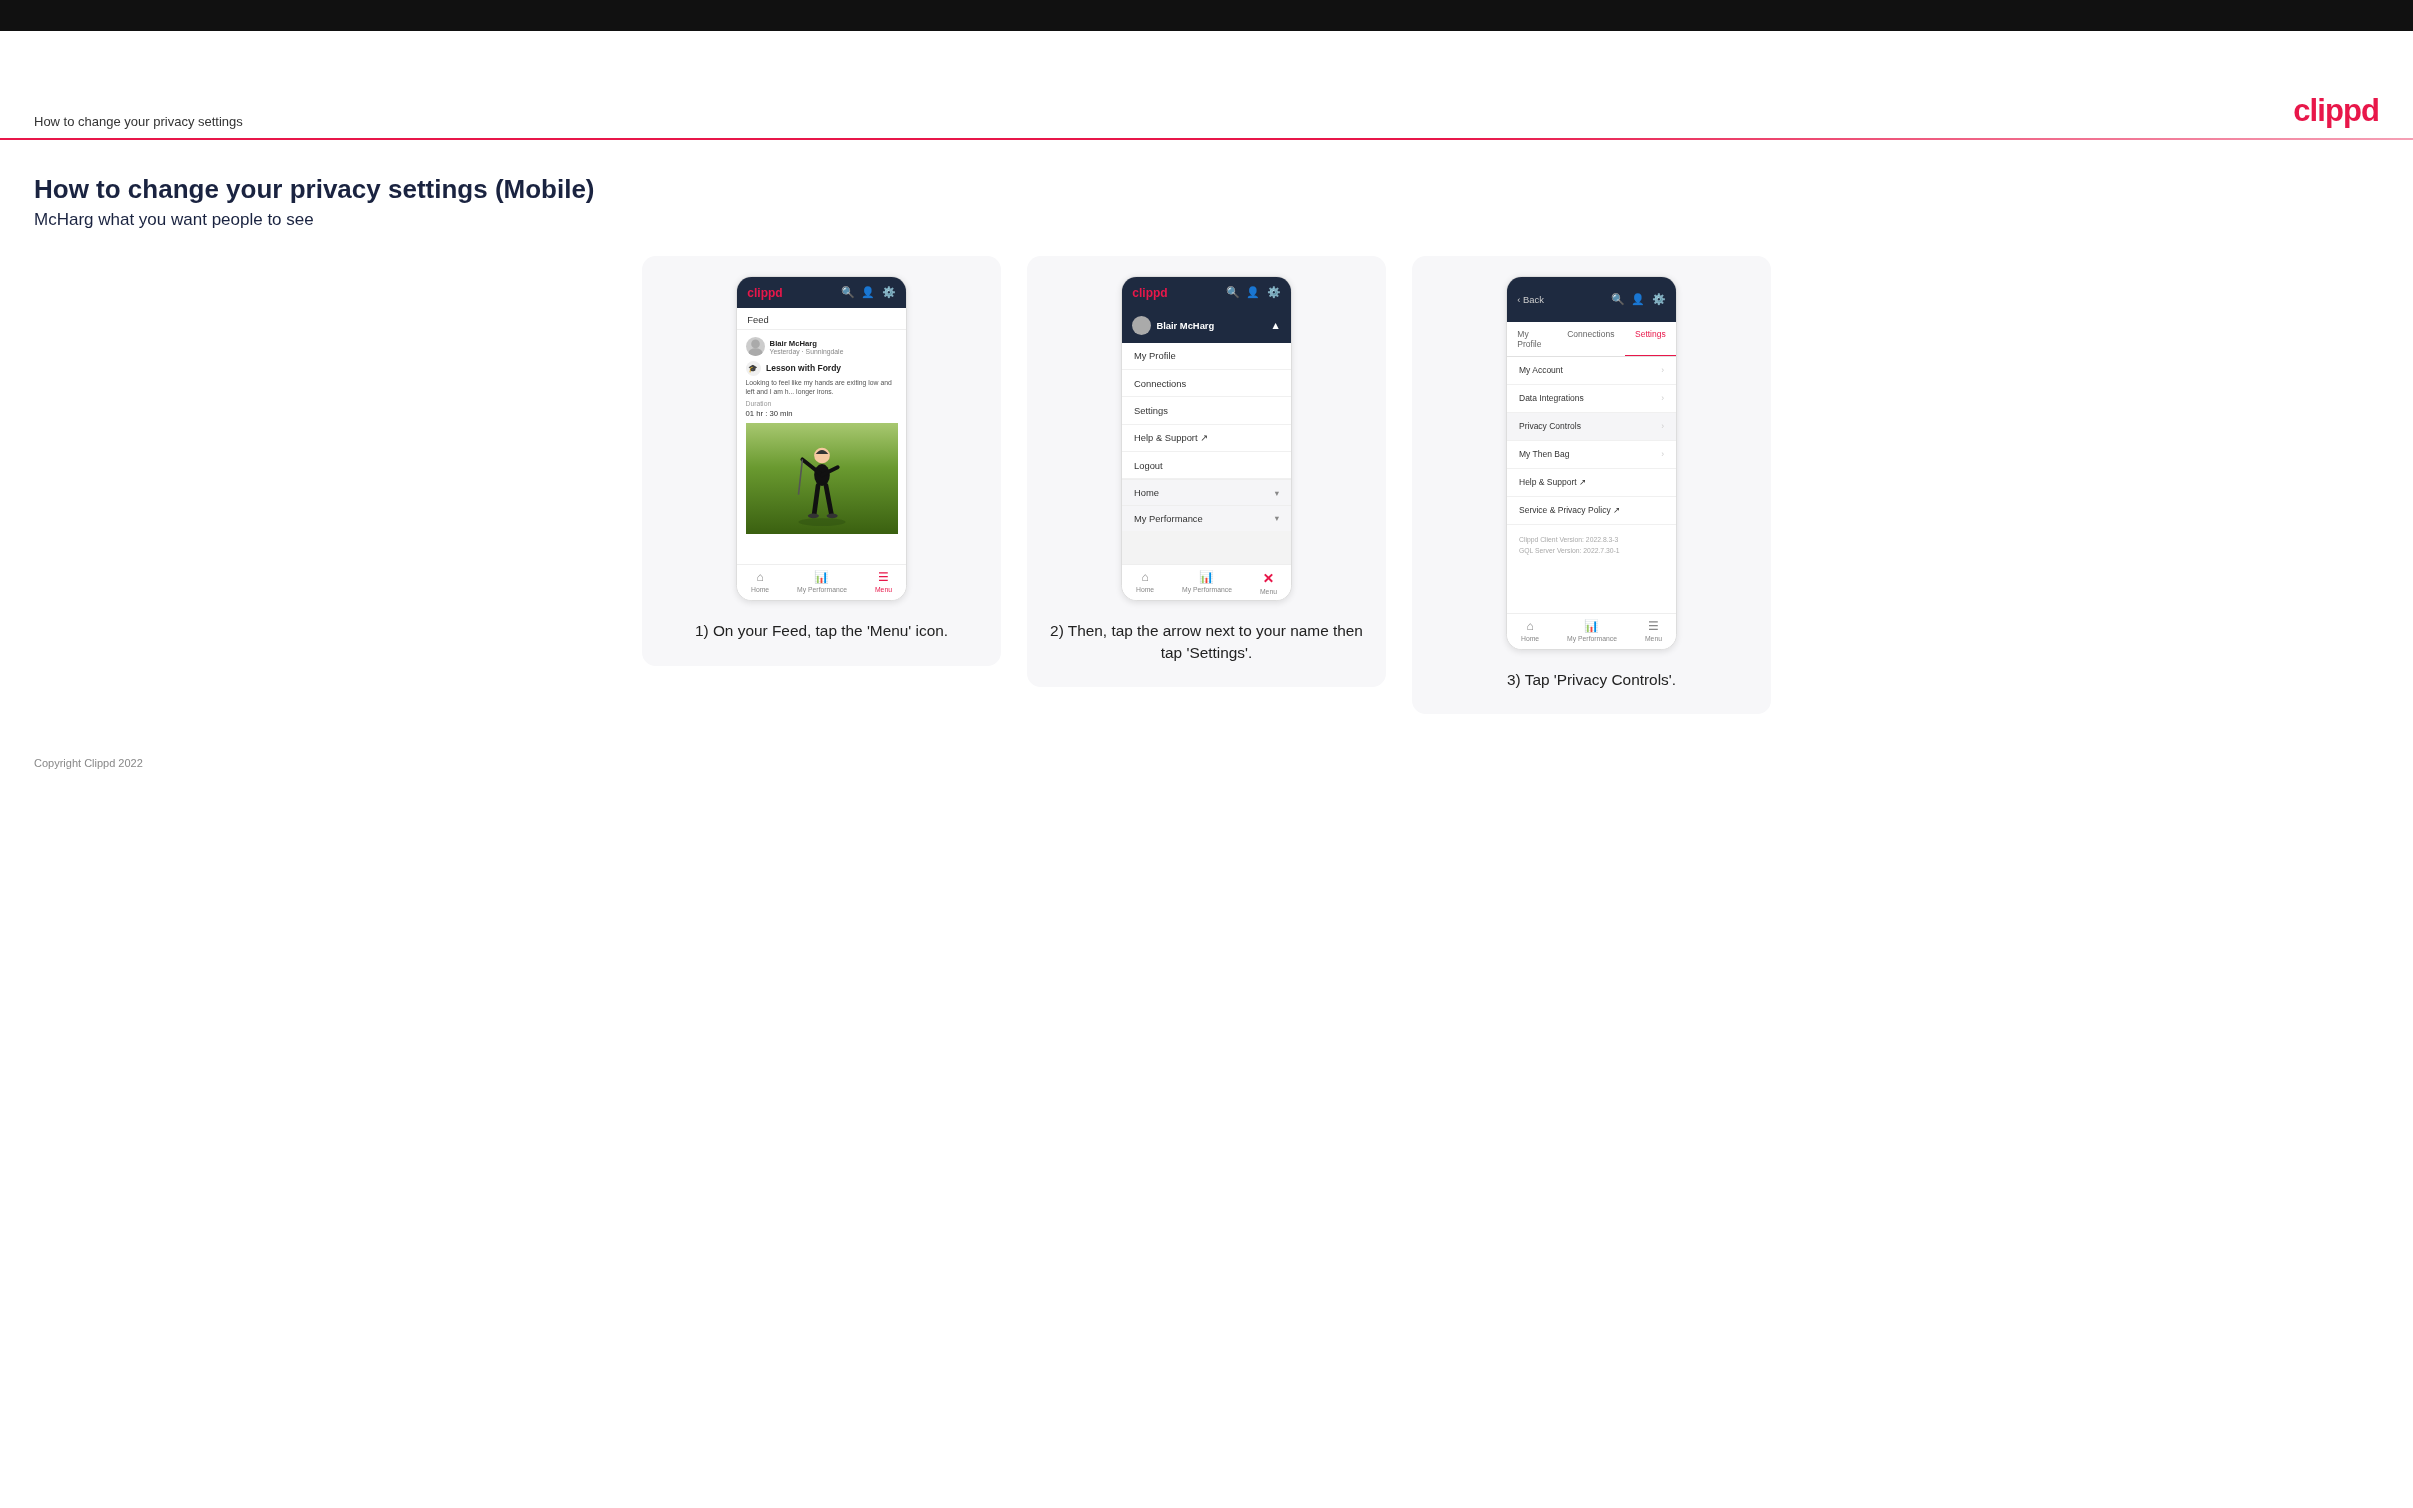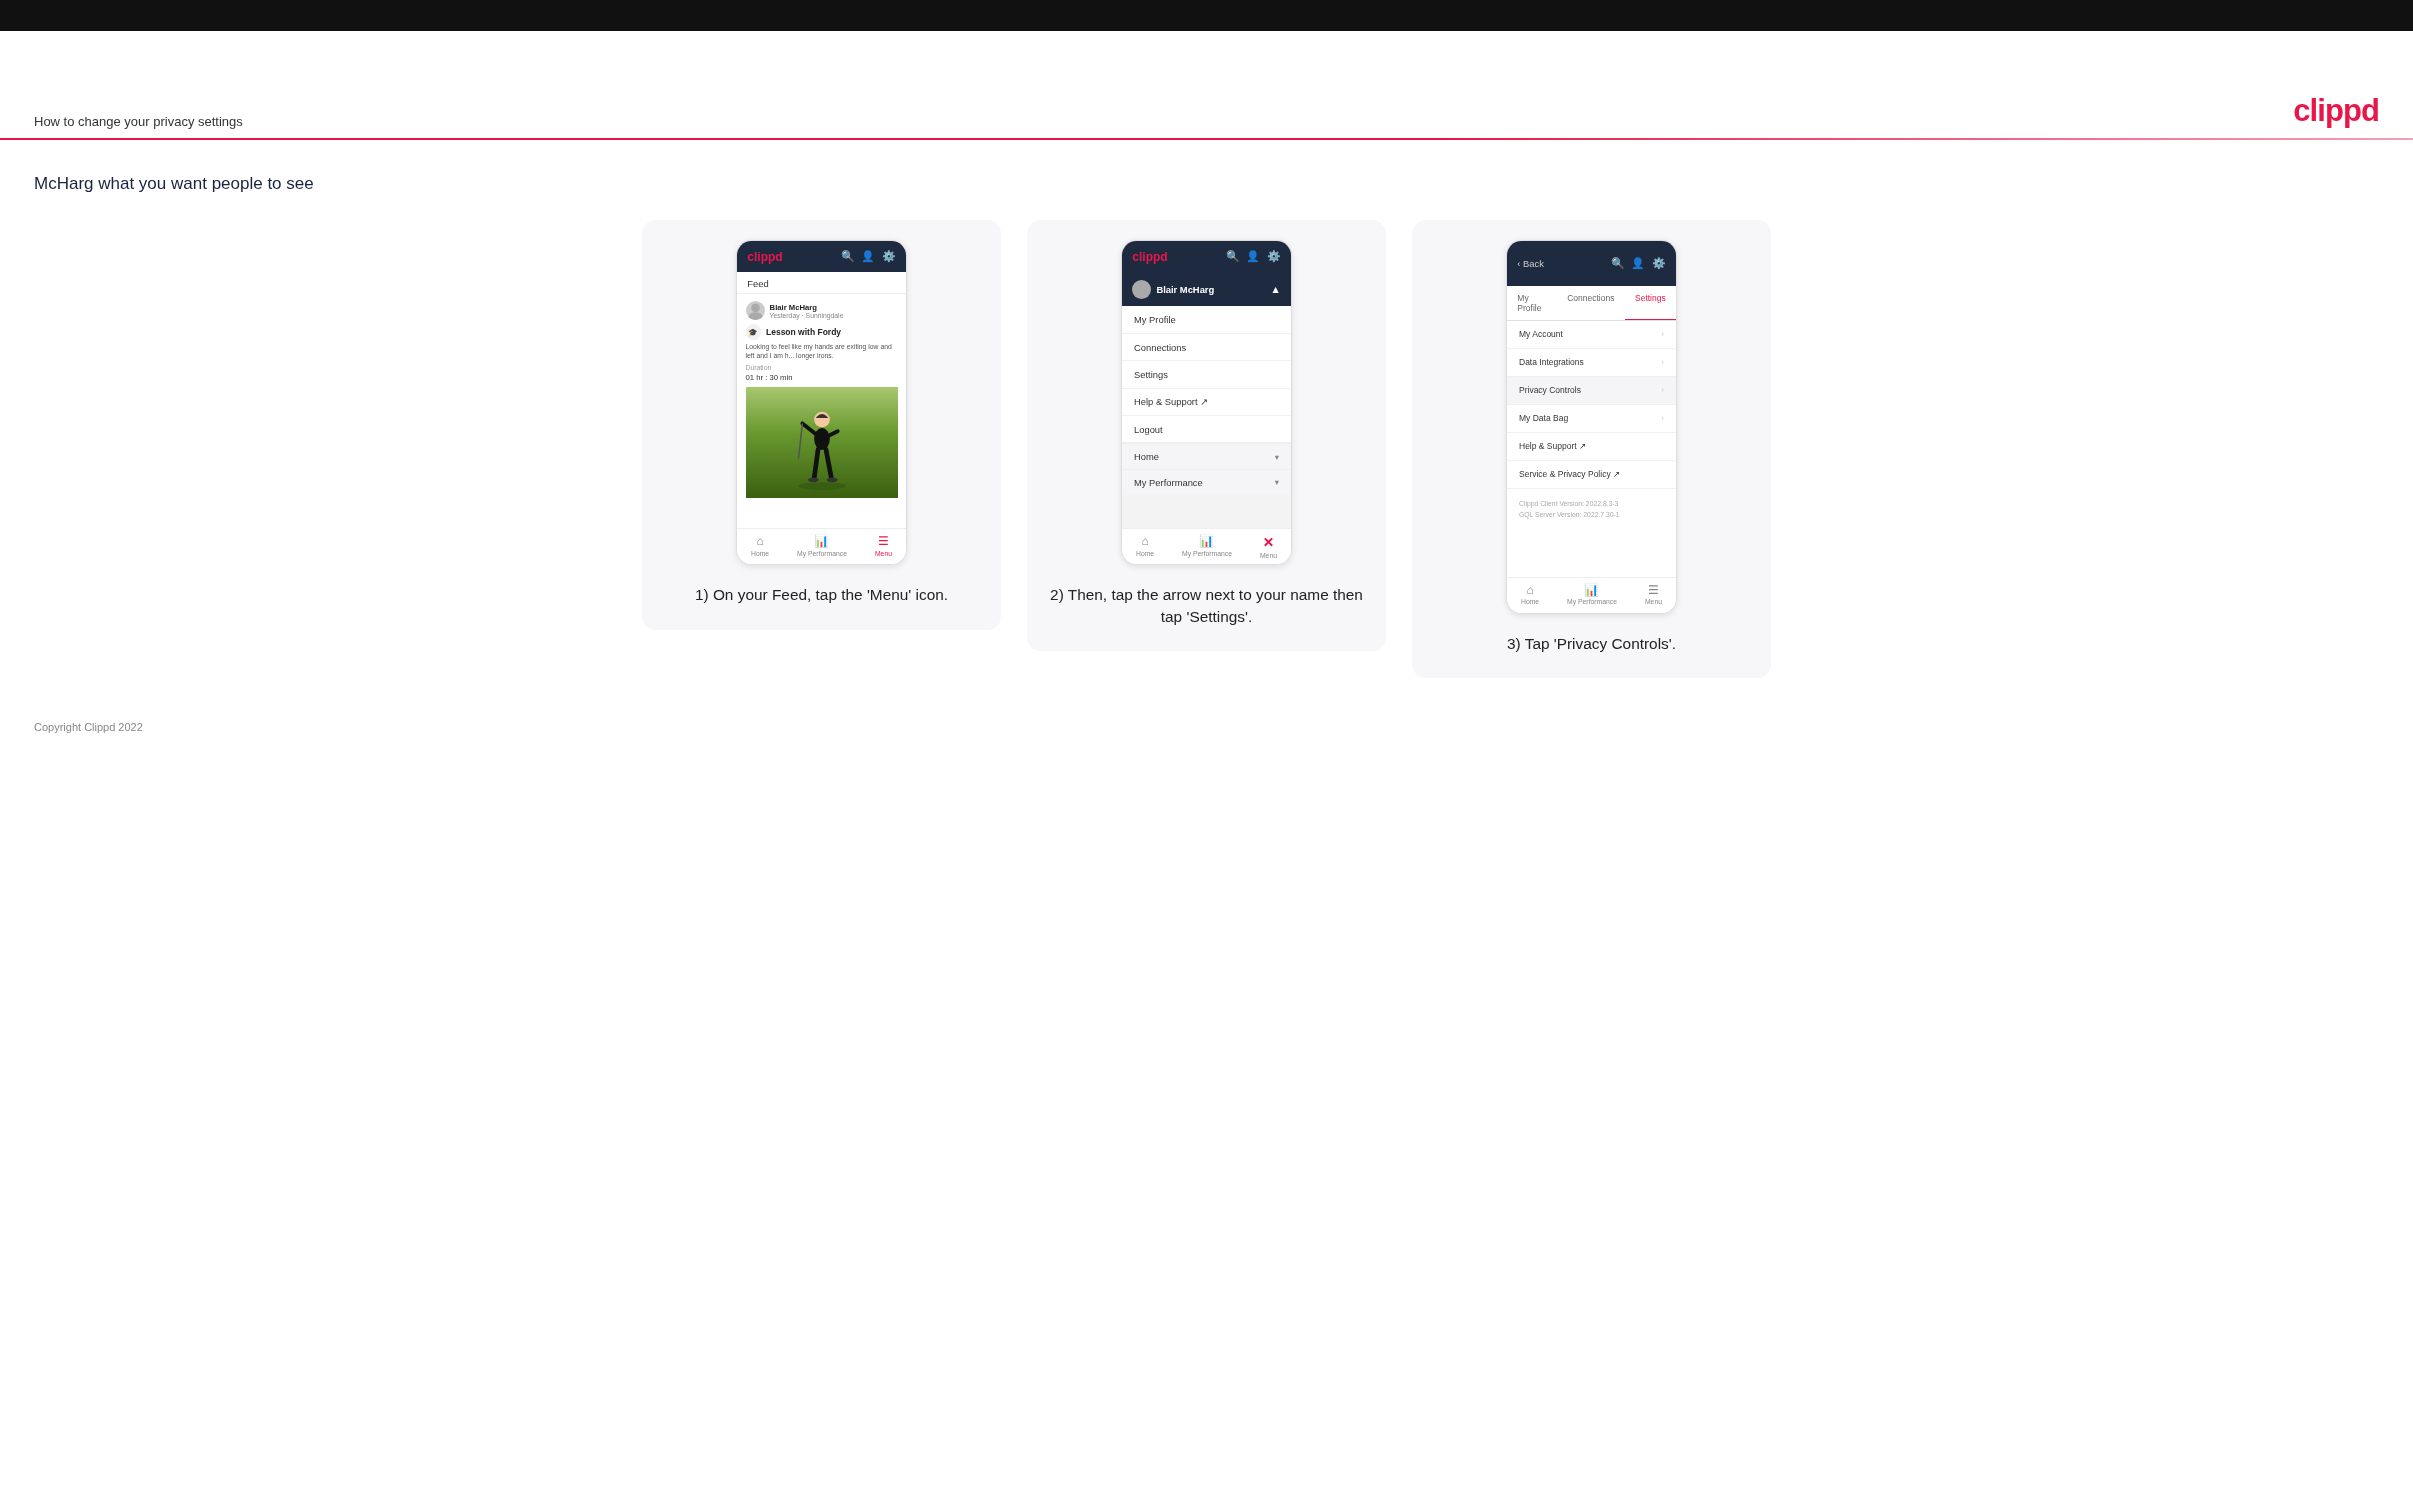--- a/index.html
+++ b/index.html
@@ -383,20 +383,21 @@
 
 <div class="top-bar"></div>
 
 <div class="header">
   <span class="header-title">How to change your privacy settings</span>
   <span class="logo">clippd</span>
 </div>
 <div class="header-divider"></div>
 
 <div class="main">
+  <div class="page-heading">How to change your privacy settings (Mobile)</div>
   <div class="page-subheading">McHarg what you want people to see</div>
 
   <div class="steps-row">
 
     <div class="step-card">
       <div class="phone-mockup">
 
         <div class="phone-topbar">
           <span class="phone-logo">clippd</span>
           <div class="phone-icons">
@@ -559,21 +560,21 @@
           </div>
           <div class="settings-list-item">
             <span>Data Integrations</span>
             <span class="chevron-right">›</span>
           </div>
           <div class="settings-list-item highlighted">
             <span>Privacy Controls</span>
             <span class="chevron-right">›</span>
           </div>
           <div class="settings-list-item">
-            <span>My Data Bag</span>
+            <span>My Then Bag</span>
             <span class="chevron-right">›</span>
           </div>
           <div class="settings-list-item">
             <span>Help &amp; Support ↗</span>
           </div>
           <div class="settings-list-item">
             <span>Service &amp; Privacy Policy ↗</span>
           </div>
           <div class="settings-version">
             <div>Clippd Client Version: 2022.8.3-3</div>

